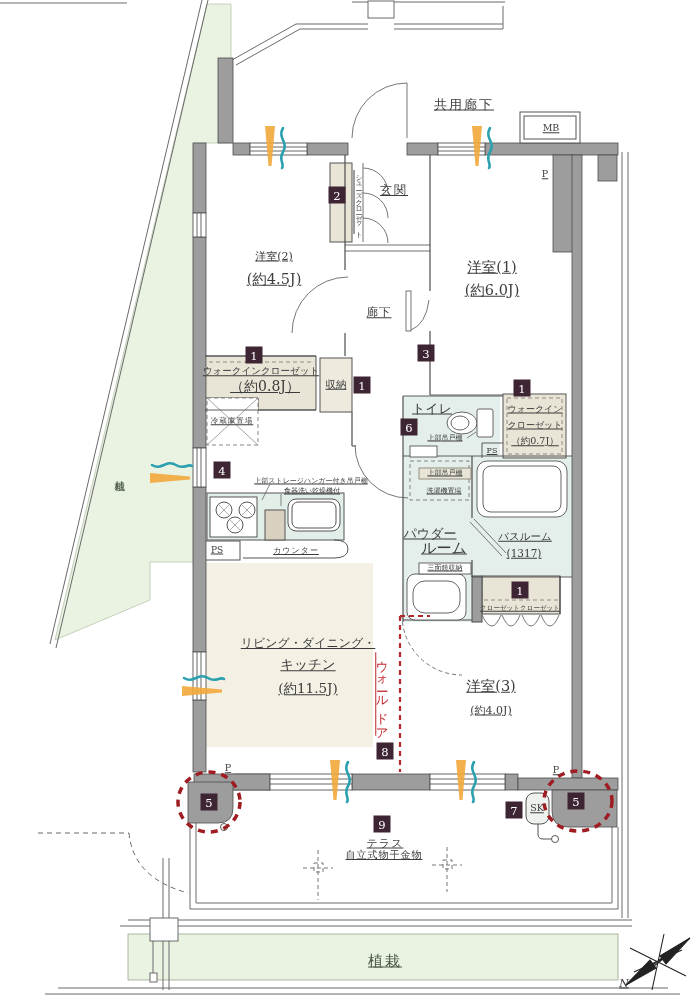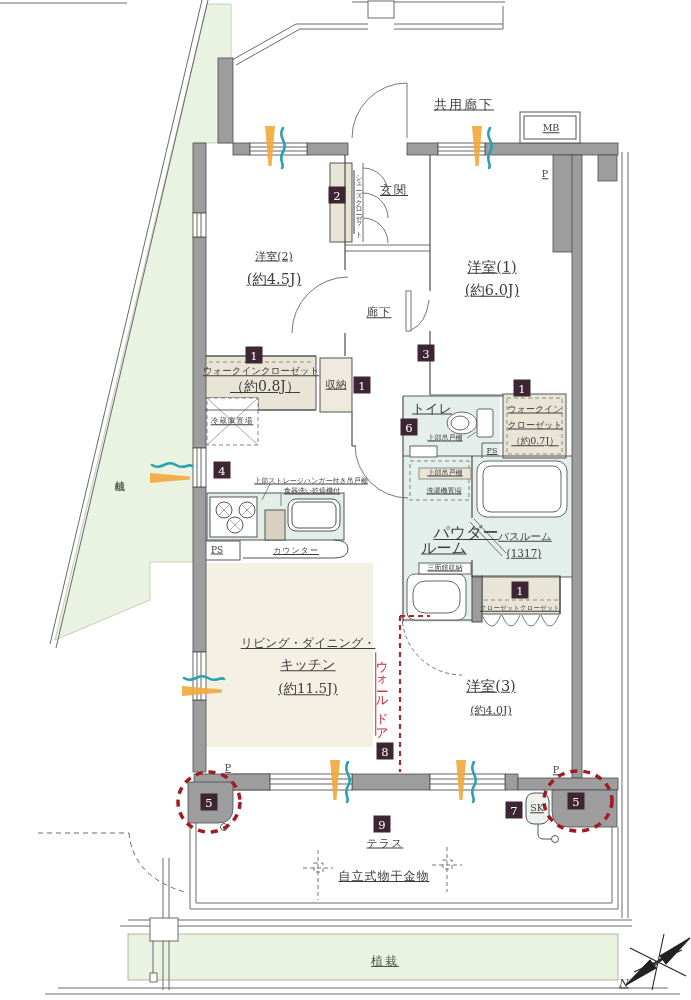--- a/index.html
+++ b/index.html
@@ -259,41 +259,41 @@
 <div class="L" style="left:535px;top:425px;font-size:9px">クローゼット</div>
 <div class="L" style="left:535px;top:441px;font-size:9.5px">（約0.7J）</div>
 
 <div class="L" style="left:311px;top:481px;font-size:7px">上部ストレージハンガー付き吊戸棚</div>
 <div class="L" style="left:312px;top:491px;font-size:7px">食器洗い乾燥機付</div>
 <div class="L" style="left:296px;top:551px;font-size:8px;letter-spacing:1px">カウンター</div>
 <div class="L" style="left:217px;top:550px;font-size:9px">PS</div>
 
 <div class="L" style="left:445px;top:473px;font-size:7px">上部吊戸棚</div>
 <div class="L" style="left:444px;top:491px;font-size:7px">洗濯機置場</div>
-<div class="L" style="left:466px;top:533px;font-size:16px">パウダー</div>
+<div class="L" style="left:430px;top:533px;font-size:13px">パウダー</div>
 <div class="L" style="left:444px;top:548px;font-size:15px">ルーム</div>
 <div class="L" style="left:445px;top:568px;font-size:7px">三面鏡収納</div>
 <div class="L" style="left:525px;top:536px;font-size:10.5px">バスルーム</div>
 <div class="L" style="left:524px;top:553px;font-size:10.5px">(1317)</div>
 <div class="L" style="left:500px;top:608px;font-size:6.5px">クローゼット</div>
 <div class="L" style="left:540px;top:608px;font-size:6.5px">クローゼット</div>
 
 <div class="L" style="left:308px;top:643px;font-size:12px">リビング・ダイニング・</div>
 <div class="L" style="left:308px;top:665px;font-size:13.5px">キッチン</div>
 <div class="L" style="left:308px;top:689px;font-size:13.5px">(約11.5J)</div>
 <div class="L LV red" style="left:382px;top:694px;font-size:12.5px;letter-spacing:2px">ウォールドア</div>
 <div class="L" style="left:491px;top:686px;font-size:14.5px">洋室(3)</div>
 <div class="L" style="left:491px;top:710px;font-size:11px">(約4.0J)</div>
 
 <div class="L" style="left:385px;top:843px;font-size:11px;letter-spacing:1px">テラス</div>
-<div class="L" style="left:384px;top:876px;font-size:12px;letter-spacing:1px">自立式物干金物</div>
+<div class="L" style="left:384px;top:855px;font-size:10px;letter-spacing:1px">自立式物干金物</div>
 <div class="L" style="left:537px;top:808px;font-size:9.5px">SK</div>
 
 <div class="L LV" style="left:120px;top:472px;font-size:10.5px;color:#4a5a44">植栽</div>
-<div class="L" style="left:385px;top:961px;font-size:12px;color:#4a5a44;letter-spacing:2px">植栽</div>
+<div class="L" style="left:385px;top:961px;font-size:15px;color:#4a5a44;letter-spacing:2px">植栽</div>
 <div class="L" style="left:624px;top:983px;font-size:11px;font-style:italic">N</div>
 
 <div class="badge" style="left:254px;top:355px">1</div>
 <div class="badge" style="left:362px;top:385px">1</div>
 <div class="badge" style="left:522px;top:388px">1</div>
 <div class="badge" style="left:520px;top:590px">1</div>
 <div class="badge" style="left:337px;top:195px">2</div>
 <div class="badge" style="left:426px;top:353px">3</div>
 <div class="badge" style="left:222px;top:470px">4</div>
 <div class="badge" style="left:209px;top:802px">5</div>

